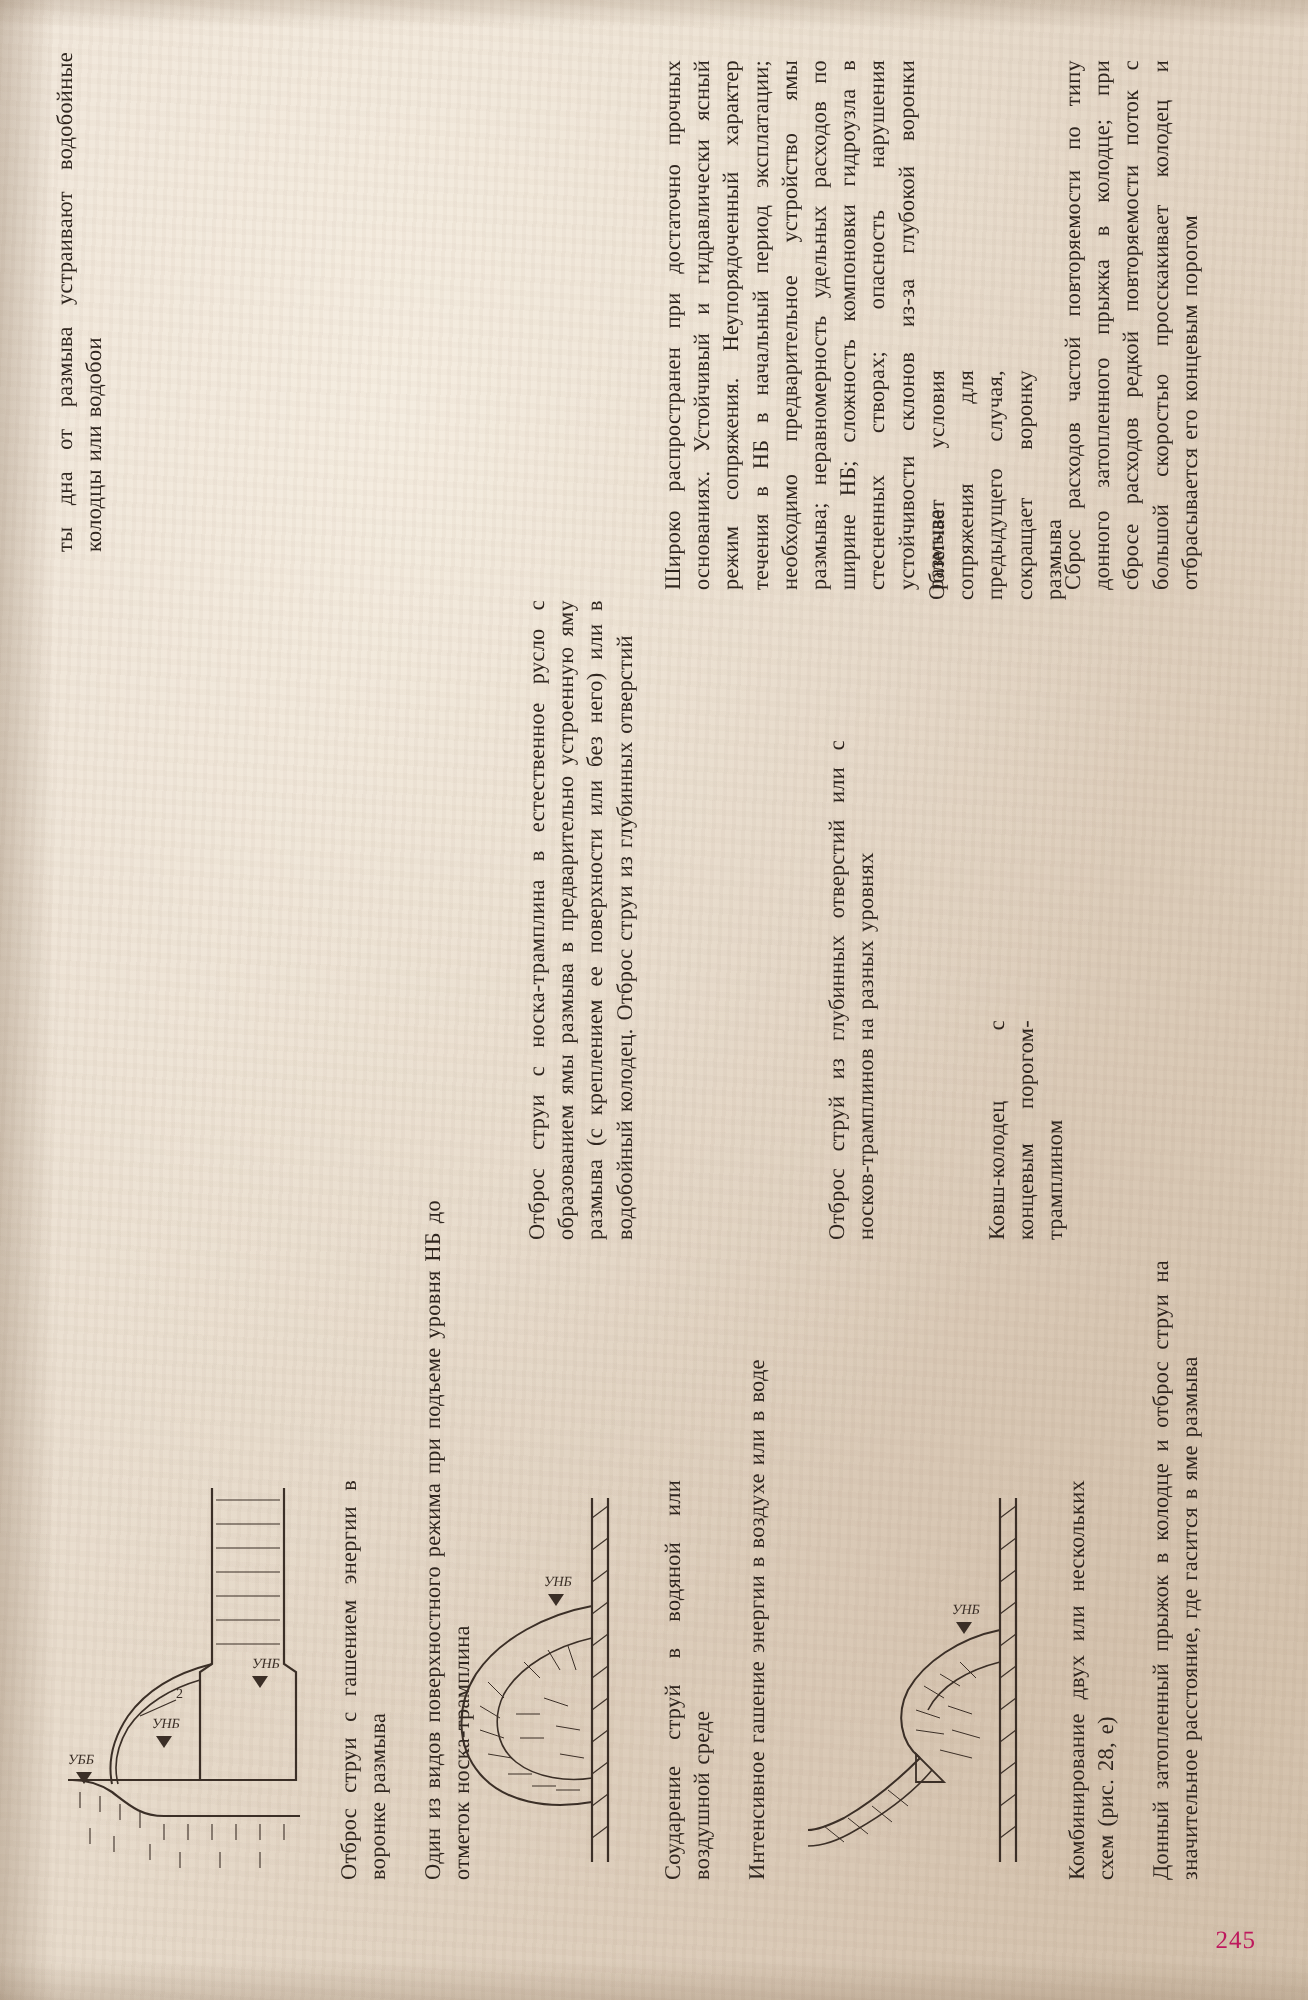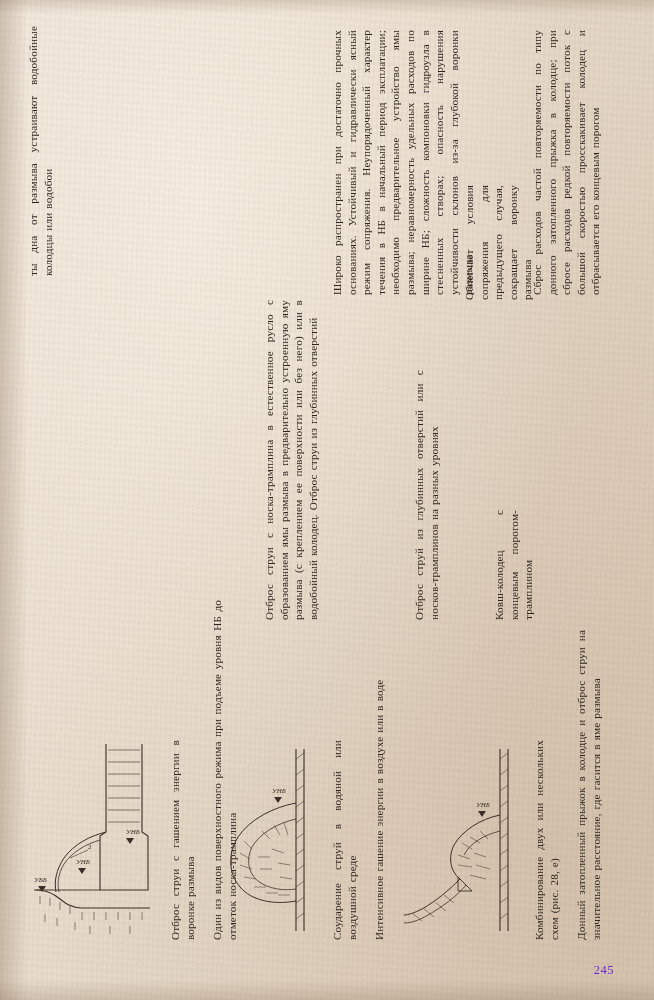--- a/index.html
+++ b/index.html
@@ -57,24 +57,24 @@
   }
 
   .cell-title{font-size:11.2px;line-height:14.6px;}
 
   .fig{
     position:absolute;
   }
 
   .page-num{
     position:absolute;
-    right:40px;bottom:22px;
+    right:26px;bottom:22px;
     font-size:12.5px;
     letter-spacing:0.5px;
-    color:#6d28d9;
+    color:#be185d;
   }
 
   svg{display:block;}
   .ink{stroke:#3b2f27;fill:none;}
 </style>
 </head>
 <body>
 
 <div class="paper"></div>
 <div class="edge-left"></div>

